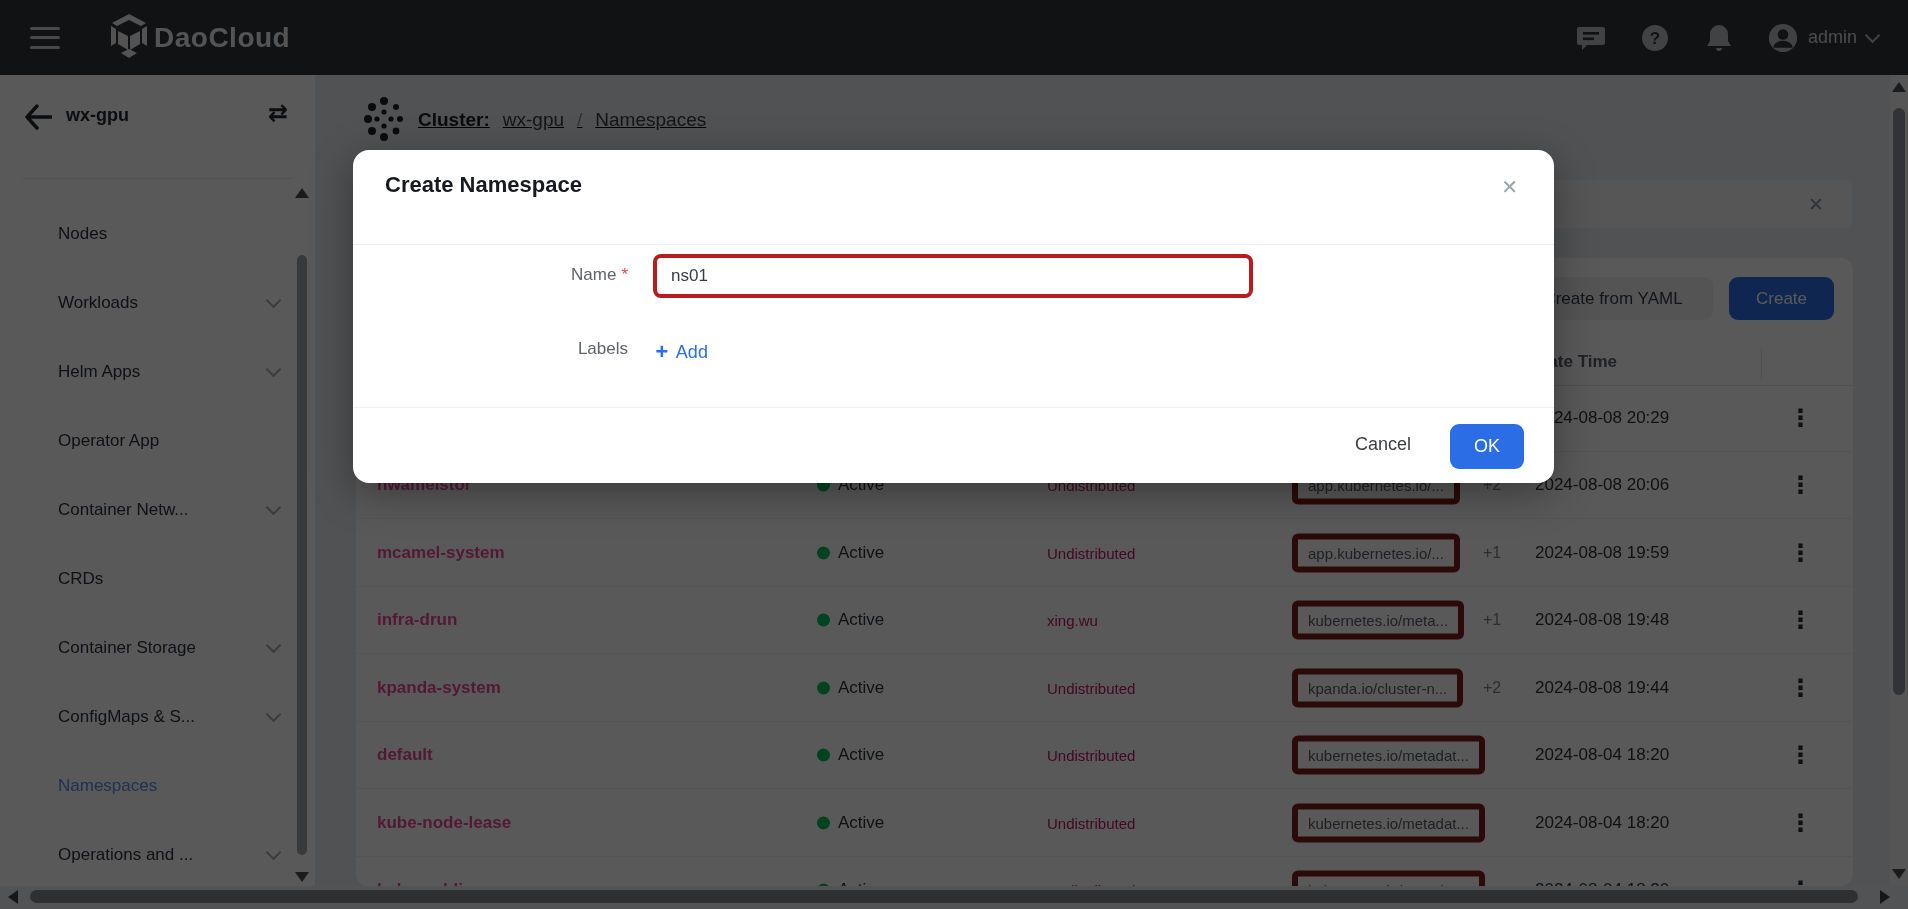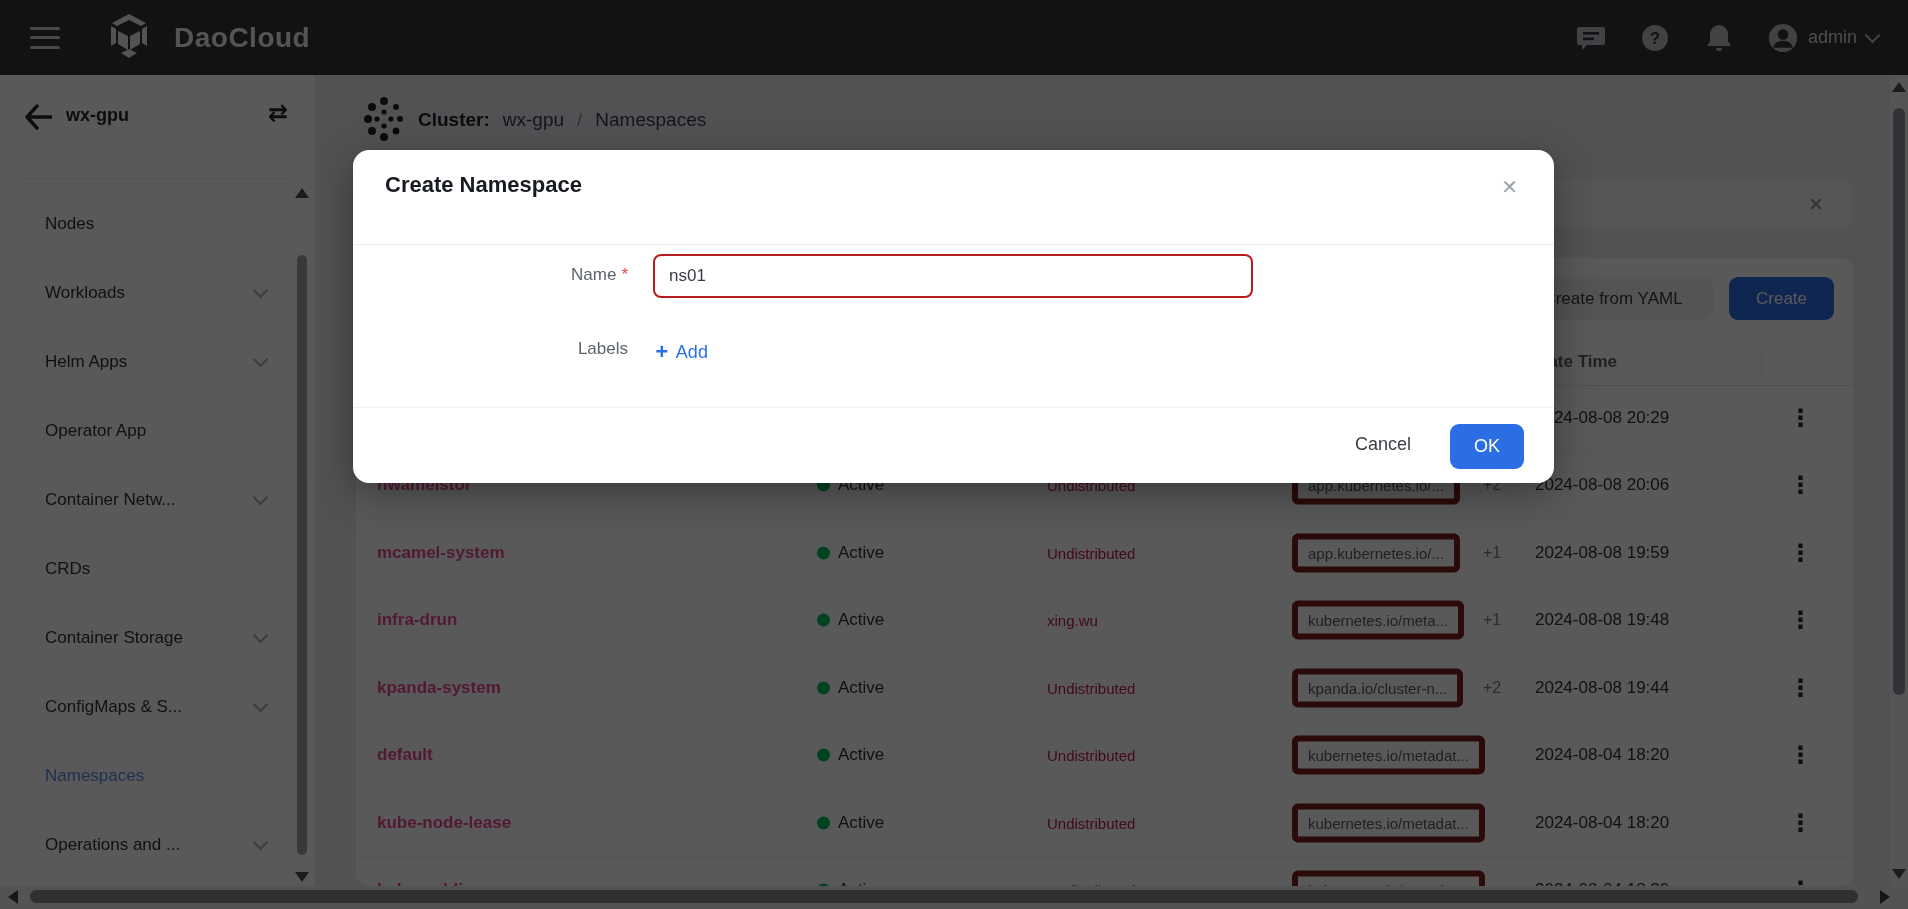--- a/index.html
+++ b/index.html
@@ -8,52 +8,52 @@
   *{margin:0;padding:0;box-sizing:border-box;}
   html,body{width:1908px;height:909px;overflow:hidden;background:#0e0e0f;
     font-family:"Liberation Sans","DejaVu Sans",sans-serif;}
   .stage{position:absolute;inset:0;width:1908px;height:909px;background:#e9ebee;}
 
   
   .navbar{position:absolute;left:0;top:0;width:1908px;height:75px;background:#313439;
     display:flex;align-items:center;z-index:1;}
   .burger{width:30px;height:22px;margin-left:30px;display:flex;flex-direction:column;justify-content:space-between;cursor:pointer;}
   .burger i{display:block;height:3px;border-radius:2px;background:#cfd2d6;}
-  .brand{display:flex;align-items:center;gap:24px;margin-left:48px;}
+  .brand{display:flex;align-items:center;gap:4px;margin-left:48px;}
   .brand-text{font-size:28px;font-weight:700;color:#f1f1f1;letter-spacing:.5px;}
   .nav-right{margin-left:auto;margin-right:30px;display:flex;align-items:center;gap:34px;}
   .nav-ico{width:30px;height:30px;display:flex;align-items:center;justify-content:center;}
   .nav-user{display:flex;align-items:center;gap:10px;}
   .nav-user .uname{color:#d7dade;font-size:18px;}
   .chev{width:11px;height:11px;border-right:2px solid #b9bdc3;border-bottom:2px solid #b9bdc3;
     transform:rotate(45deg);margin-top:-4px;}
 
   
   .sidebar{position:absolute;left:0;top:75px;width:315px;height:834px;background:#ffffff;z-index:1;}
   .side-head{position:absolute;left:0;top:0;width:100%;height:103px;}
   .side-title{position:absolute;left:66px;top:30px;font-size:18px;font-weight:700;color:#22262d;}
   .divider{position:absolute;left:22px;right:22px;top:103px;height:1px;background:#e8eaed;}
-  .side-items{position:absolute;left:0;top:114px;width:292px;}
+  .side-items{position:absolute;left:0;top:124px;width:292px;padding-left:13px;}
   .side-item{position:relative;height:69px;display:flex;align-items:center;padding-left:45px;
     font-size:17px;color:#2b313b;cursor:pointer;}
   .side-item.active{color:var(--active);}
   .side-chev{position:absolute;left:255px;width:11px;height:11px;
     border-right:2px solid #a6abb3;border-bottom:2px solid #a6abb3;transform:rotate(45deg);margin-top:-5px;}
   .back-ico{position:absolute;left:24px;top:29px;}
   .swap-ico{position:absolute;left:268px;top:24px;font-size:24px;font-weight:700;color:#22262d;cursor:pointer;}
   .swap-ico::before{content:"\21C4";}
   
   .sscroll{position:absolute;left:294px;top:105px;width:16px;height:715px;}
   .sscroll .thumb{position:absolute;left:3px;top:75px;width:10px;height:600px;border-radius:5px;background:#9ea3a9;}
   .tri-up{width:0;height:0;border-left:7px solid transparent;border-right:7px solid transparent;border-bottom:10px solid #4a4f55;position:absolute;left:1px;top:8px;}
   .tri-down{width:0;height:0;border-left:7px solid transparent;border-right:7px solid transparent;border-top:10px solid #4a4f55;position:absolute;left:1px;top:692px;}
 
   
   .content{position:absolute;left:315px;top:75px;width:1575px;height:811px;background:#e9ebee;z-index:0;}
-  .breadcrumb{position:absolute;left:48px;top:22px;height:46px;display:flex;align-items:center;gap:13px;}
+  .breadcrumb{position:absolute;left:48px;top:22px;height:46px;display:flex;align-items:center;gap:13px;text-decoration:underline;}
   .bc-label{font-size:19px;font-weight:700;color:#1d2127;}
   .bc-link{font-size:19px;color:#3a404a;}
   .bc-sep{font-size:19px;color:#8a9099;}
   .alert{position:absolute;left:115px;top:105px;width:1422px;height:48px;background:#f5f6f8;border-radius:8px;}
   .alert .close-x{position:absolute;right:28px;top:50%;transform:translateY(-50%);color:#8b9199;font-size:19px;cursor:pointer;}
   .close-x::before{content:"\2715";}
 
   .card{position:absolute;left:41px;top:183px;width:1497px;height:628px;background:#ffffff;border-radius:12px;overflow:hidden;}
   .btn{display:flex;align-items:center;justify-content:center;border-radius:9px;font-size:17px;cursor:pointer;border:none;}
   .btn-yaml{position:absolute;left:1157px;top:19px;width:200px;height:43px;background:#eff1f4;color:#343a41;}
@@ -88,21 +88,21 @@
   
   .overlay{position:absolute;inset:0;background:rgba(0,0,0,0.65);z-index:50;}
   .modal{position:absolute;left:353px;top:150px;width:1201px;height:333px;background:#fff;border-radius:16px;
     box-shadow:0 10px 40px rgba(0,0,0,.35);z-index:60;}
   .m-head{position:absolute;left:0;top:0;width:100%;height:95px;border-bottom:1px solid #ebedf0;}
   .m-title{position:absolute;left:32px;top:22px;font-size:22px;font-weight:700;color:#171b21;}
   .m-close{position:absolute;right:36px;top:25px;font-size:20px;color:#9aa2ab;cursor:pointer;}
   .m-row-name{position:absolute;left:0;top:104px;width:100%;height:44px;}
   .m-label{position:absolute;width:275px;text-align:right;font-size:17px;color:#5f646b;top:11px;left:0;}
   .req{color:#e5484d;margin-left:5px;font-size:17px;}
-  .m-input{position:absolute;left:300px;top:0;width:600px;height:44px;border:2px solid #b91c1c;border-radius:8px;
+  .m-input{position:absolute;left:300px;top:0;width:600px;height:44px;border:4px solid #b91c1c;border-radius:8px;
     font-size:17px;color:#383d44;padding-left:14px;outline:none;font-family:inherit;}
   .m-row-labels{position:absolute;left:0;top:186px;width:100%;height:32px;}
   .m-add{position:absolute;left:302px;top:3px;display:flex;align-items:center;gap:8px;color:var(--link);font-size:18px;cursor:pointer;}
   .plus{font-size:22px;font-weight:700;}
   .plus::before{content:"+";}
   .m-foot{position:absolute;left:0;top:257px;width:100%;height:76px;border-top:1px solid #eef0f2;padding-left:36px;}
   .btn-cancel{position:absolute;left:975px;top:14px;width:110px;height:45px;background:transparent;color:#3c4046;font-size:18px;}
   .btn-ok{position:absolute;left:1097px;top:16px;width:74px;height:45px;background:var(--primary);color:#fff;font-size:18px;}
 </style>
 </head>

